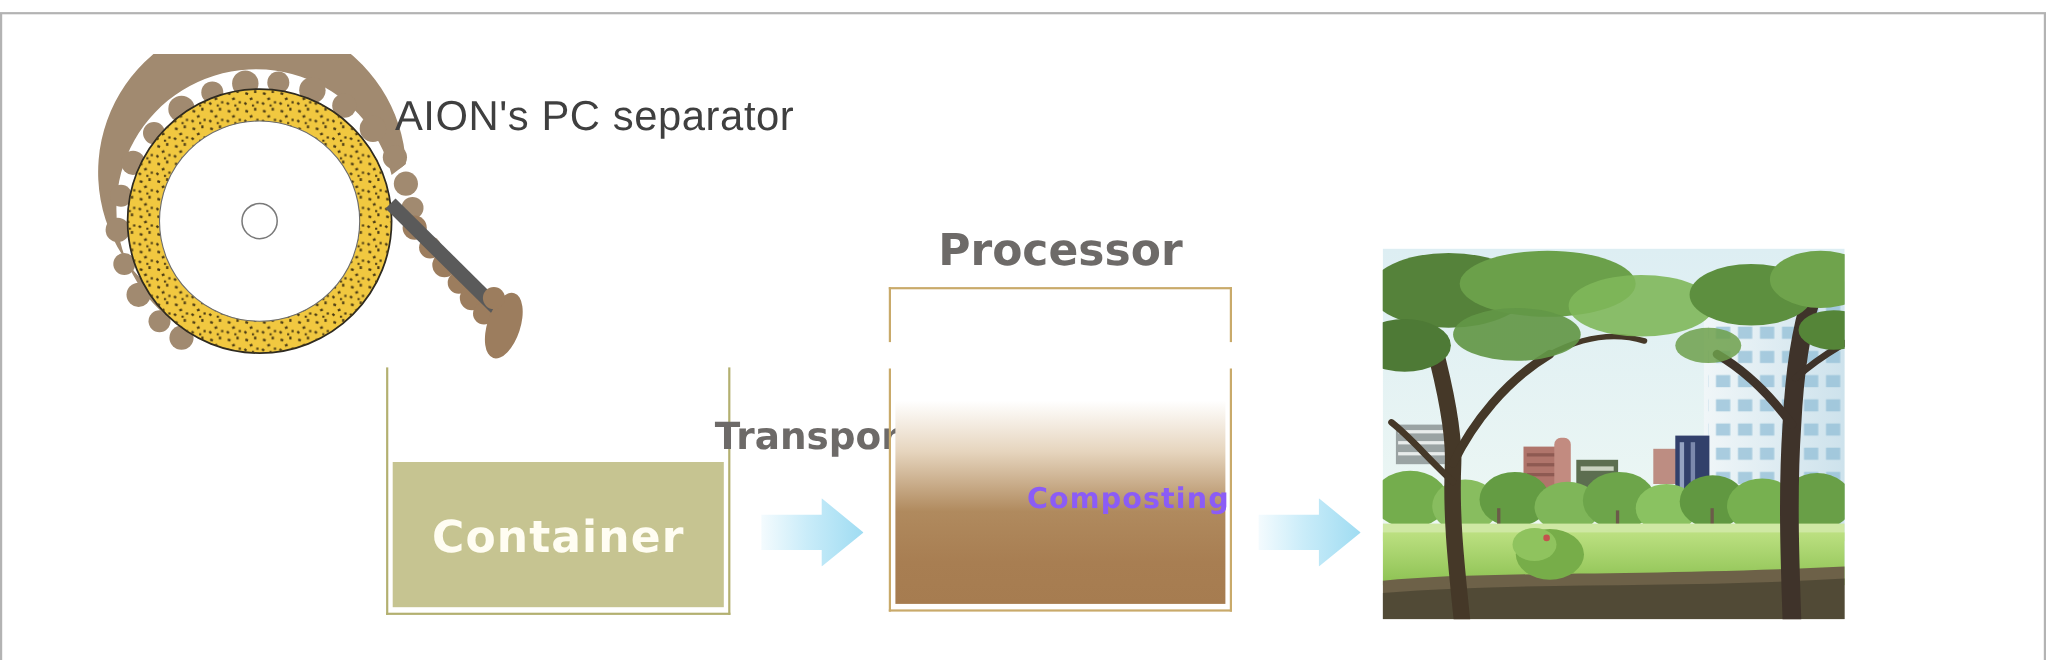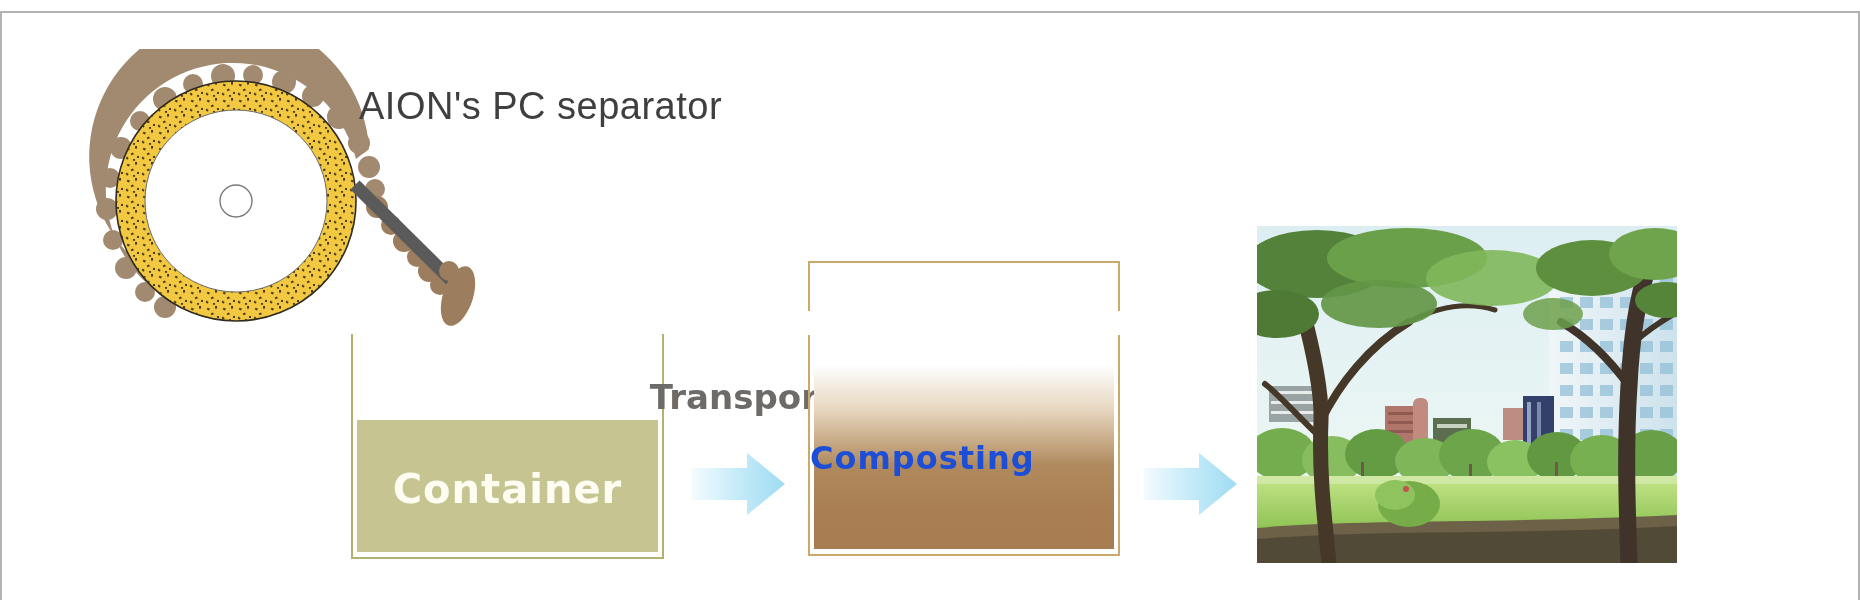--- a/index.html
+++ b/index.html
@@ -55,22 +55,22 @@
     border-right:2px solid var(--processor_border,#c9aa6a);
     border-bottom:2px solid var(--processor_border,#c9aa6a);
   }
   .compost-fill{
     position:absolute;left:4px;right:4px;top:4px;bottom:5px;
     background:linear-gradient(to bottom,
       #ffffff 0%, #ffffff 12%, #e6d5be 34%,
       var(--compost_mid,#b08a5e) 60%, var(--compost_brown,#a87e52) 82%, #a67c50 100%);
   }
   .compost-label{
-    position:absolute;left:0;right:0;top:104px;text-align:left;
-    font-size:32px;font-weight:bold;color:#1d4ed8;letter-spacing:1px;white-space:nowrap;
+    position:absolute;left:0;right:0;top:104px;text-align:right;
+    font-size:26px;font-weight:bold;color:#8b5cf6;letter-spacing:1px;white-space:nowrap;
   }
   
   .arrow{width:93px;height:62px;}
   .arrow1{left:690px;top:440px;}
   .arrow2{left:1142px;top:440px;}
   
   .park-photo{left:1255px;top:213px;width:420px;height:337px;}
 </style>
 </head>
 <body>
@@ -151,20 +151,21 @@
       <span>Container</span>
     </div>
   </div>
 
   <div class="abs transport-label">Transport</div>
 
   <svg class="abs arrow arrow1" viewBox="0 0 93 62">
     <polygon points="0,15 55,15 55,0 93,31 55,62 55,47 0,47" fill="url(#arrowGrad)"></polygon>
   </svg>
 
+  <div class="abs processor-title">Processor</div>
   <div class="abs processor-top"></div>
   <div class="abs processor-box">
     <div class="compost-fill"></div>
     <div class="compost-label">Composting</div>
   </div>
 
   <svg class="abs arrow arrow2" viewBox="0 0 93 62">
     <polygon points="0,15 55,15 55,0 93,31 55,62 55,47 0,47" fill="url(#arrowGrad)"></polygon>
   </svg>
 

